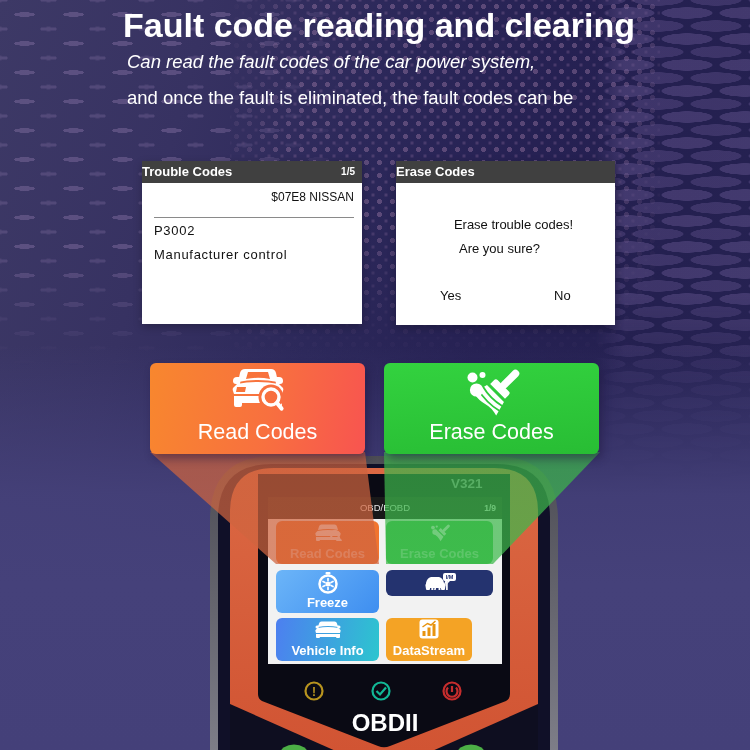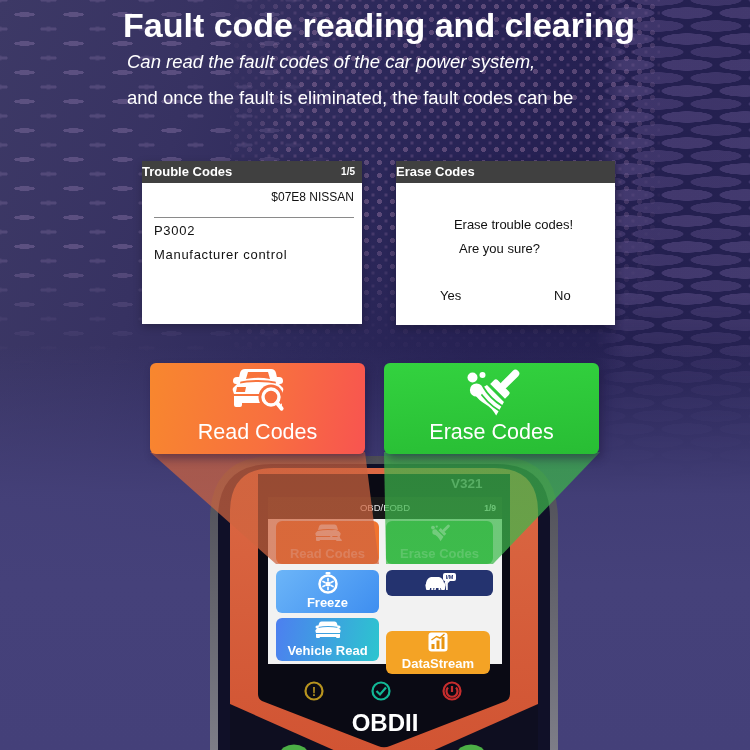--- a/index.html
+++ b/index.html
@@ -204,23 +204,23 @@
     <div class="tile" style="left:8px;top:121px;width:103px;height:43px;background:linear-gradient(100deg,#4D7FF0,#2CC5CF);">
       <svg width="32" height="17" viewBox="0 0 54 34" style="margin-top:3px;">
           <g fill="#fff">
         <path d="M14,1 L40,1 Q44,1 45,5 L47,12 Q27,8 7,12 L9,5 Q10,1 14,1 Z"></path>
         <path d="M2,12 Q2,9 5,9 L9,9 L8,15 L5,15 Q2,15 2,12 Z"></path>
         <path d="M52,12 Q52,9 49,9 L45,9 L46,15 L49,15 Q52,15 52,12 Z"></path>
         <path d="M6,14 Q27,10 48,14 L51,17 Q53,18 52,21 L51,24 L3,24 L2,21 Q1,18 3,17 Z"></path>
         <path d="M3,26 L51,26 L51,32 Q51,34 49,34 L45,34 Q43,34 43,32 L11,32 Q11,34 9,34 L5,34 Q3,34 3,32 Z"></path>
       </g>
         </svg>
-      <div class="tlabel">Vehicle Read</div>
-    </div>
-    <div class="tile" style="left:118px;top:134px;width:104px;height:43px;background:#F4A325;">
+      <div class="tlabel">Vehicle Info</div>
+    </div>
+    <div class="tile" style="left:118px;top:121px;width:86px;height:43px;background:#F4A325;">
       <svg width="20" height="20" viewBox="0 0 40 40" style="margin-top:1px;">
         <rect x="1" y="1" width="38" height="38" rx="6" fill="#fff"></rect>
         <g fill="#E8940F">
           <rect x="7" y="24" width="6" height="10"></rect>
           <rect x="17" y="17" width="6" height="17"></rect>
           <rect x="27" y="10" width="6" height="24"></rect>
         </g>
         <path d="M7,16 L17,9 L24,12 L33,4" stroke="#E8940F" stroke-width="3" fill="none"></path>
       </svg>
       <div class="tlabel">DataStream</div>

